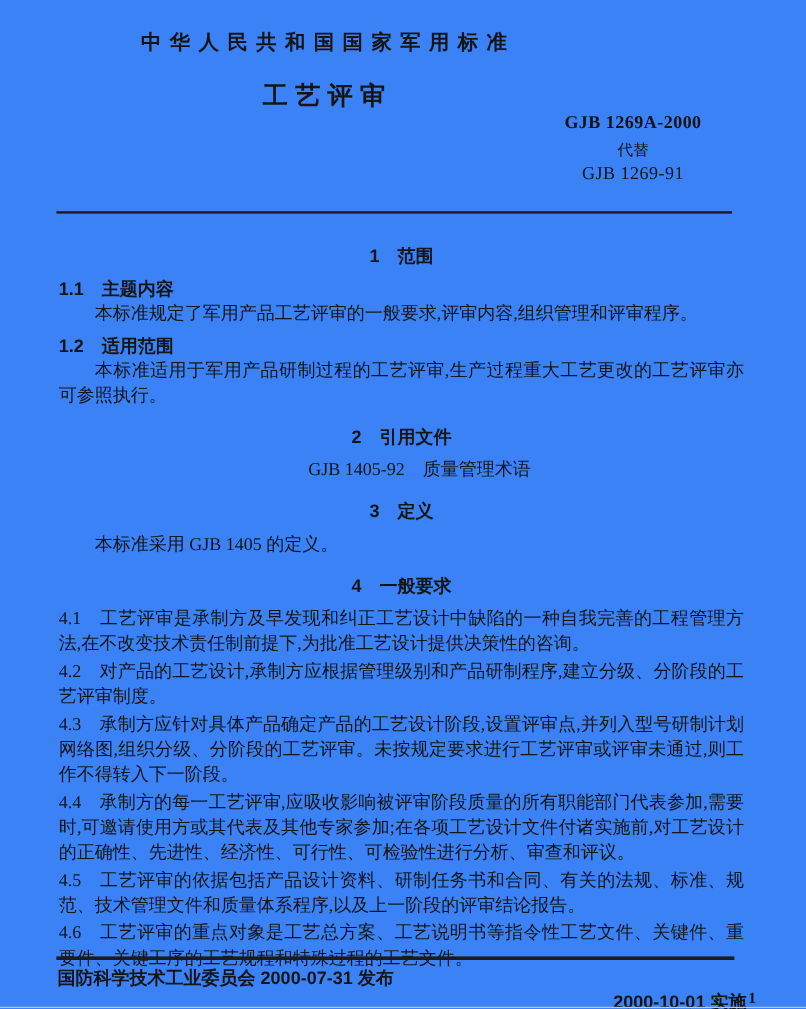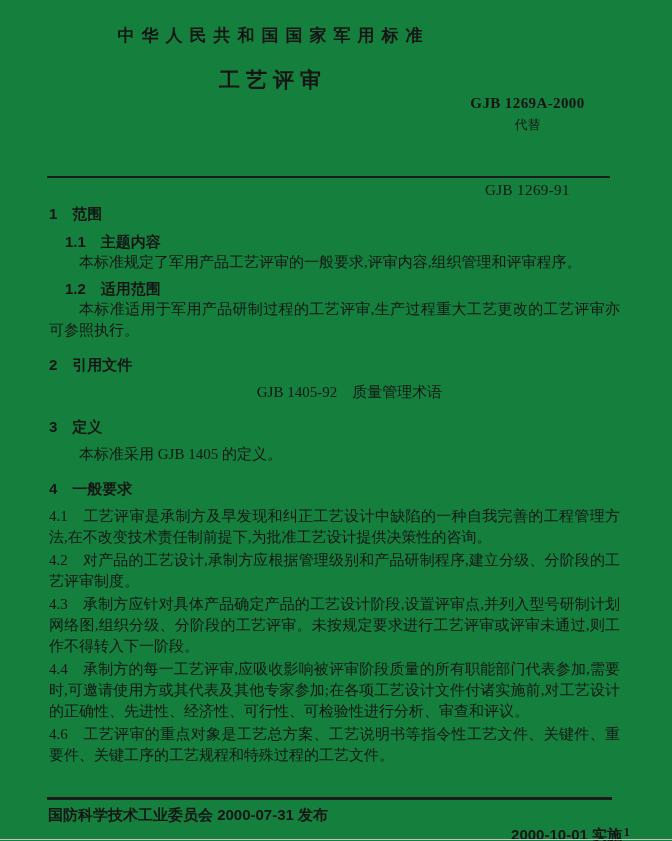--- a/index.html
+++ b/index.html
@@ -1,20 +1,20 @@
 <!DOCTYPE html>
 <html><head>
 <meta charset="utf-8">
 <style>
   html, body { margin: 0; padding: 0; background: #ffffff; }
   .page {
     position: relative;
     width: 672px;
     height: 841px;
-    background: #15803d;
+    background: #3b82f6;
     color: #151515;
     font-family: "Liberation Serif", "DejaVu Serif", serif;
     overflow: hidden;
   }
 
   
   .std-type {
     position: absolute;
     left: 40px; top: 24px; width: 460px;
     text-align: center;
@@ -45,47 +45,47 @@
     letter-spacing: 0.2px;
   }
   .designation {
     position: absolute;
     top: 93px; left: 455px; width: 145px;
     text-align: center;
     line-height: 21px;
   }
   .desig-main { font-weight: bold; font-size: 15px; letter-spacing: 0.4px; }
   .desig-alt  { font-size: 13px; }
-  .desig-old  { font-size: 15px; letter-spacing: 0.4px; margin-top: 45px; }
+  .desig-old  { font-size: 15px; letter-spacing: 0.4px; }
 
   .header-rule {
     position: absolute;
     left: 47px; top: 176px; width: 563px; height: 2px;
     background: #1c1c1c;
   }
 
   
   .doc-body {
     position: absolute;
     left: 49px; top: 196px; width: 571px;
     font-size: 15px;
     line-height: 21px;
     text-align: justify;
   }
   .blk { margin: 0; }
   .blk.h1 {
     font-family: "Liberation Sans", "DejaVu Sans", sans-serif;
     font-weight: bold;
     margin: 13px 0 7px;
-    text-align: left;
+    text-align: center;
   }
   .blk.h2 {
     font-family: "Liberation Sans", "DejaVu Sans", sans-serif;
     font-weight: bold;
-    margin: 5px 16px 0;
+    margin: 5px 0 0;
     text-align: left;
   }
   .blk.p   { text-indent: 2em; }
   .blk.ref { text-indent: 2em; margin: 5px 0 6px; text-align: center; }
   .blk.pnum { margin: 2px 0 0; }
   .doc-body .blk:first-child { margin-top: 7px; }
 
   
   .footer-rule {
     position: absolute;
@@ -146,20 +146,21 @@
     <div class="blk p">本标准适用于军用产品研制过程的工艺评审,生产过程重大工艺更改的工艺评审亦可参照执行。</div>
     <div class="blk h1">2　引用文件</div>
     <div class="blk ref">GJB 1405-92　质量管理术语</div>
     <div class="blk h1">3　定义</div>
     <div class="blk p">本标准采用 GJB 1405 的定义。</div>
     <div class="blk h1">4　一般要求</div>
     <div class="blk pnum">4.1　工艺评审是承制方及早发现和纠正工艺设计中缺陷的一种自我完善的工程管理方法,在不改变技术责任制前提下,为批准工艺设计提供决策性的咨询。</div>
     <div class="blk pnum">4.2　对产品的工艺设计,承制方应根据管理级别和产品研制程序,建立分级、分阶段的工艺评审制度。</div>
     <div class="blk pnum">4.3　承制方应针对具体产品确定产品的工艺设计阶段,设置评审点,并列入型号研制计划网络图,组织分级、分阶段的工艺评审。未按规定要求进行工艺评审或评审未通过,则工作不得转入下一阶段。</div>
     <div class="blk pnum">4.4　承制方的每一工艺评审,应吸收影响被评审阶段质量的所有职能部门代表参加,需要时,可邀请使用方或其代表及其他专家参加;在各项工艺设计文件付诸实施前,对工艺设计的正确性、先进性、经济性、可行性、可检验性进行分析、审查和评议。</div>
+    <div class="blk pnum">4.5　工艺评审的依据包括产品设计资料、研制任务书和合同、有关的法规、标准、规范、技术管理文件和质量体系程序,以及上一阶段的评审结论报告。</div>
     <div class="blk pnum">4.6　工艺评审的重点对象是工艺总方案、工艺说明书等指令性工艺文件、关键件、重要件、关键工序的工艺规程和特殊过程的工艺文件。</div>
   </div>
 
   <div class="footer-rule"></div>
 
   <div class="footer-issue">国防科学技术工业委员会 2000-07-31 发布</div>
 
   <div class="footer-impl">2000-10-01 实施</div>
 
   <div class="page-num">1</div>

